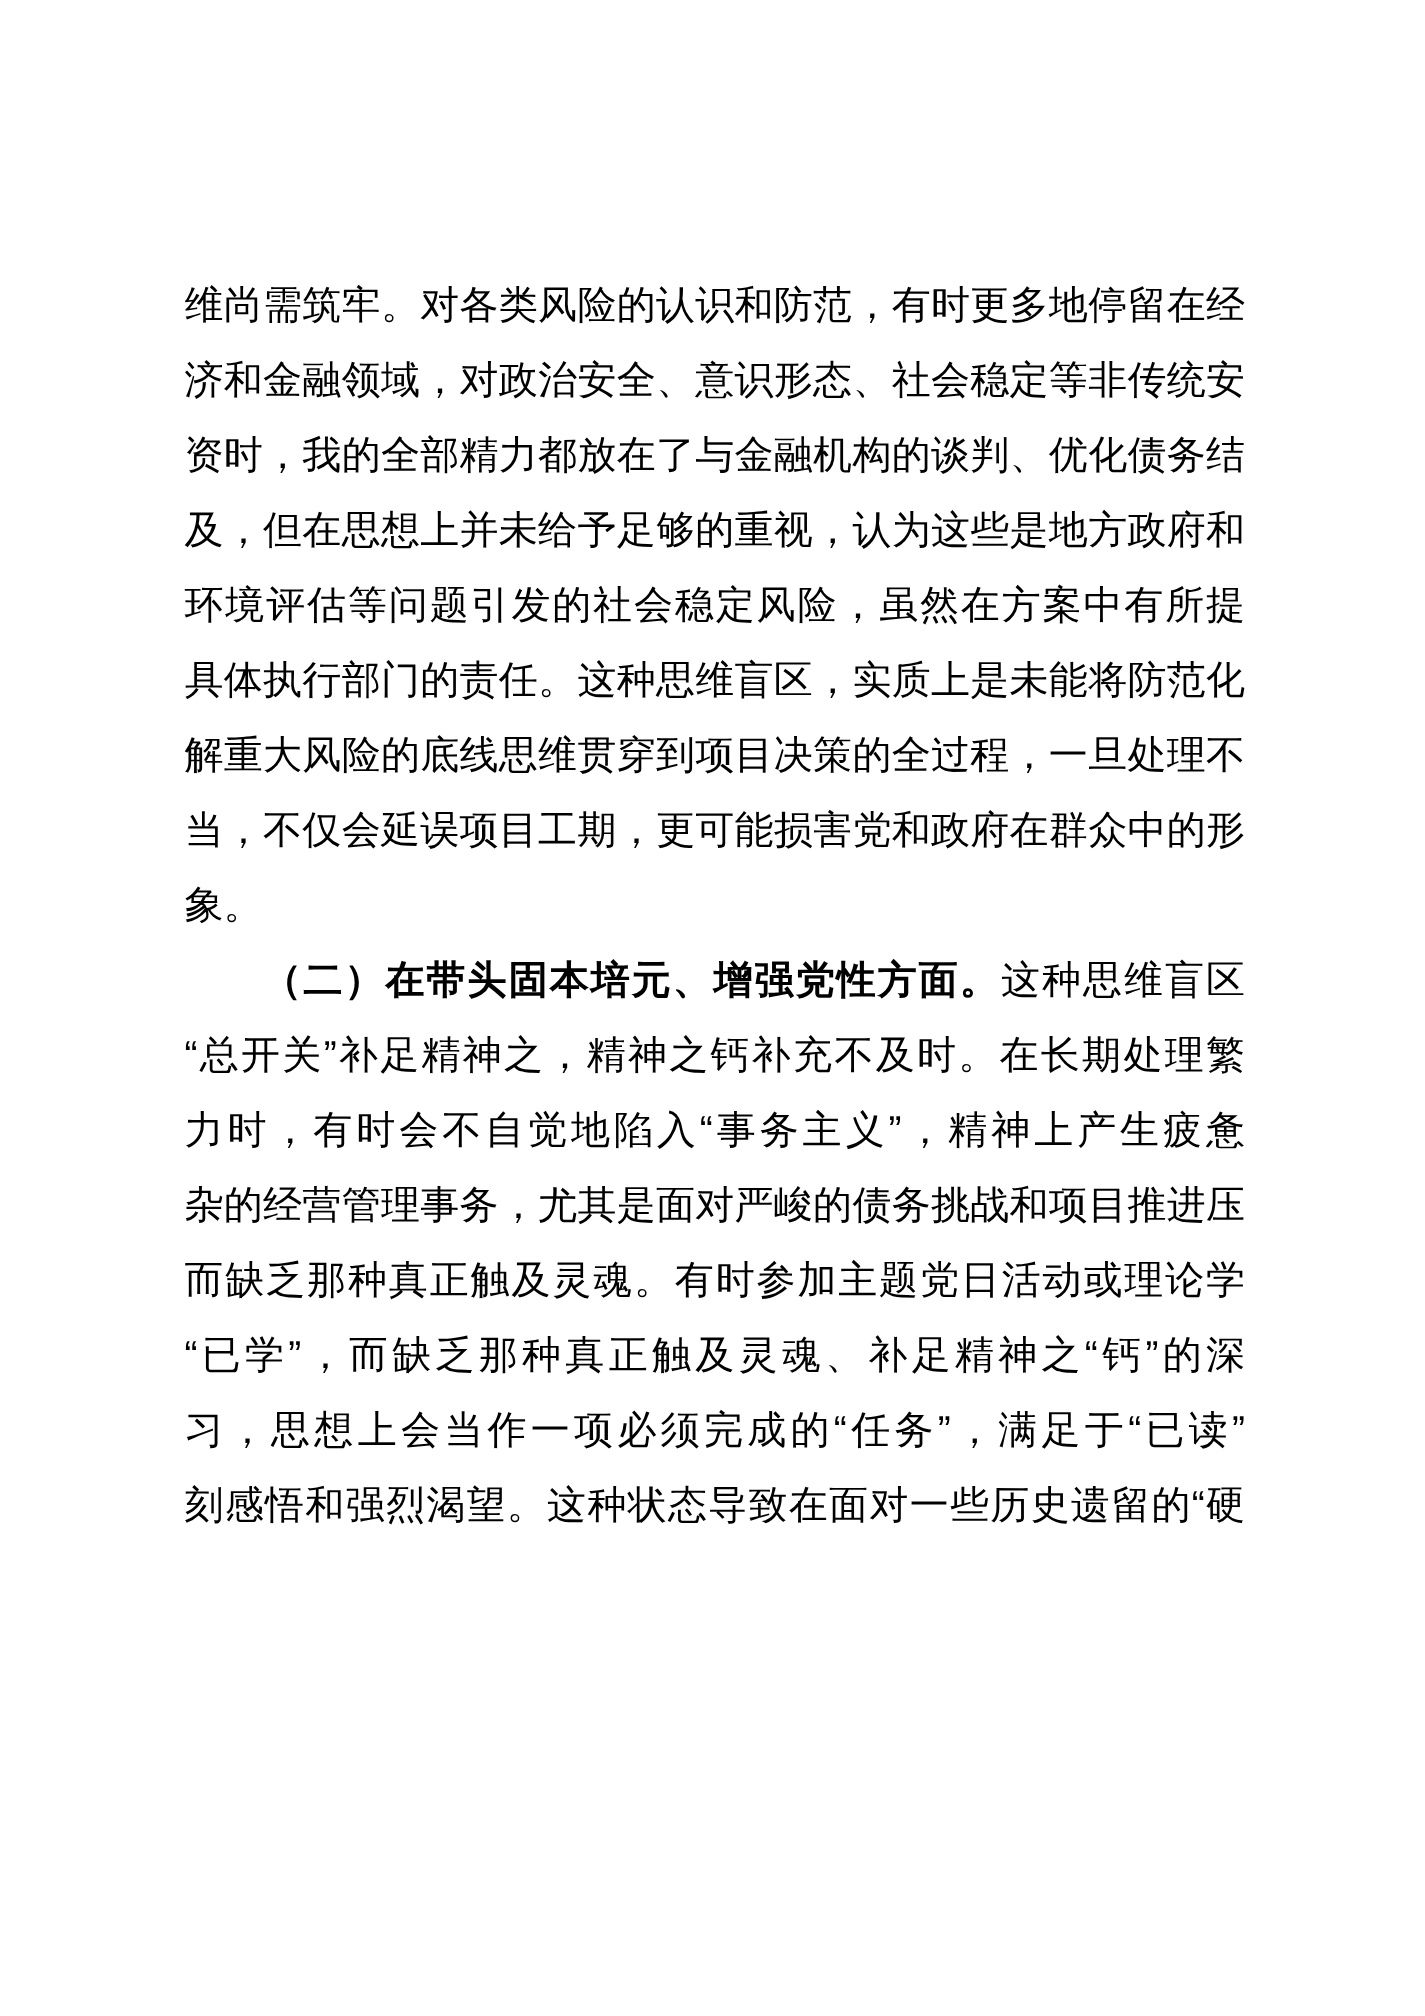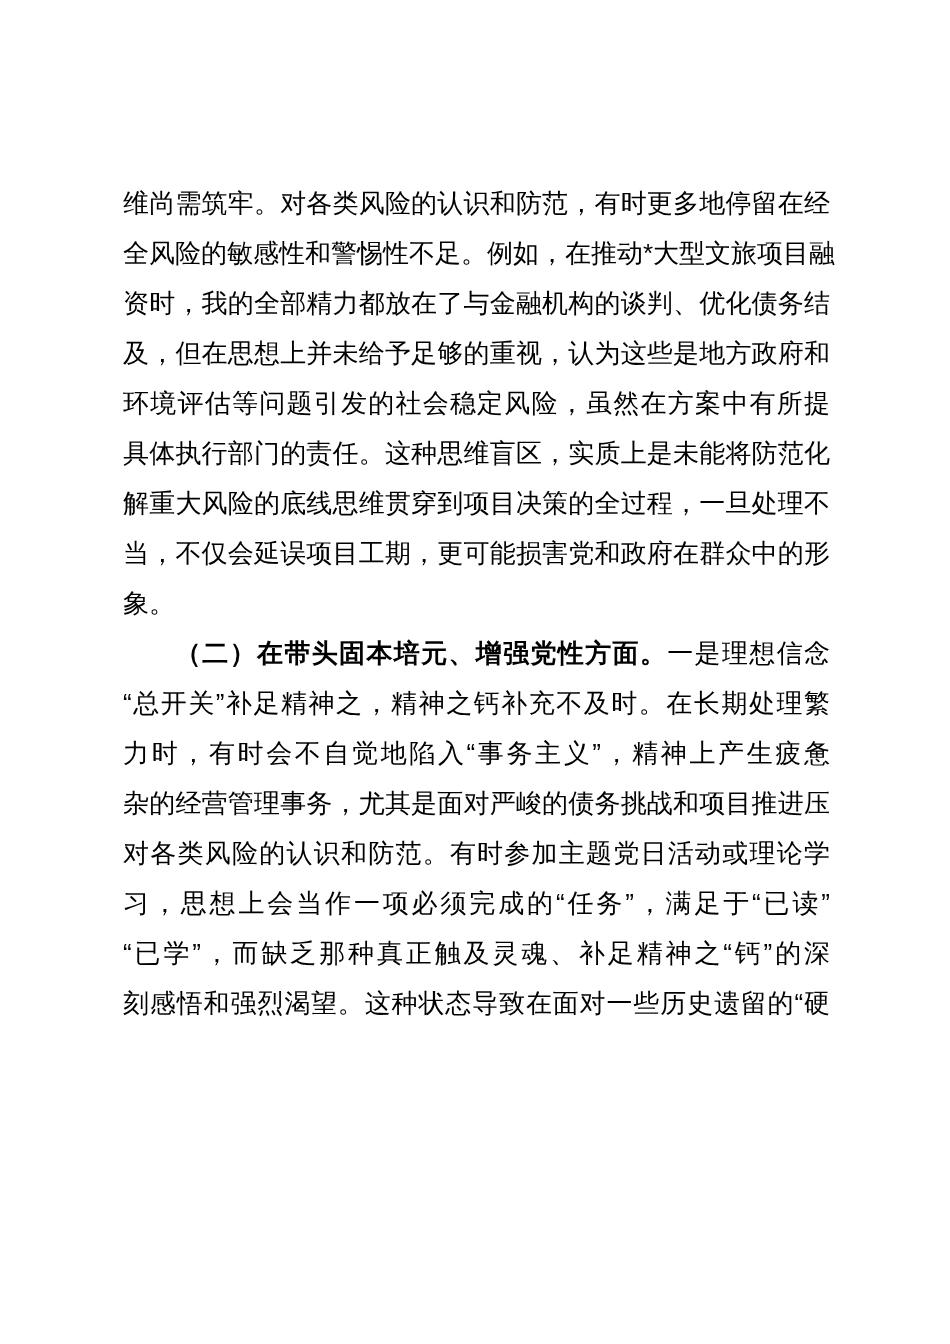--- a/index.html
+++ b/index.html
@@ -44,30 +44,30 @@
   .seg.bold {
     font-weight: 700;
   }
 </style>
 </head>
 <body>
 
 <div class="page" style="background: rgb(255, 255, 255); color: rgb(0, 0, 0);">
   <div class="text-block">
       <div class="line"><span class="seg">维尚需筑牢。对各类风险的认识和防范，有时更多地停留在经</span></div>
-      <div class="line"><span class="seg">全风险的敏感性和警惕性不足。例如，在推动*大型文旅项目融</span></div>
+      <div class="line"><span class="seg">济和金融领域，对政治安全、意识形态、社会稳定等非传统安</span></div>
       <div class="line"><span class="seg">资时，我的全部精力都放在了与金融机构的谈判、优化债务结</span></div>
       <div class="line"><span class="seg">及，但在思想上并未给予足够的重视，认为这些是地方政府和</span></div>
       <div class="line"><span class="seg">环境评估等问题引发的社会稳定风险，虽然在方案中有所提</span></div>
       <div class="line"><span class="seg">具体执行部门的责任。这种思维盲区，实质上是未能将防范化</span></div>
       <div class="line"><span class="seg">解重大风险的底线思维贯穿到项目决策的全过程，一旦处理不</span></div>
       <div class="line"><span class="seg">当，不仅会延误项目工期，更可能损害党和政府在群众中的形</span></div>
       <div class="line no-justify"><span class="seg">象。</span></div>
-      <div class="line indent"><span class="seg bold">（二）在带头固本培元、增强党性方面。</span><span class="seg">一是理想信念</span></div>
+      <div class="line indent"><span class="seg bold">（二）在带头固本培元、增强党性方面。</span><span class="seg">这种思维盲区</span></div>
       <div class="line"><span class="seg">“总开关”补足精神之，精神之钙补充不及时。在长期处理繁</span></div>
       <div class="line"><span class="seg">力时，有时会不自觉地陷入“事务主义”，精神上产生疲惫</span></div>
       <div class="line"><span class="seg">杂的经营管理事务，尤其是面对严峻的债务挑战和项目推进压</span></div>
-      <div class="line"><span class="seg">对各类风险的认识和防范。有时参加主题党日活动或理论学</span></div>
+      <div class="line"><span class="seg">而缺乏那种真正触及灵魂。有时参加主题党日活动或理论学</span></div>
+      <div class="line"><span class="seg">“已学”，而缺乏那种真正触及灵魂、补足精神之“钙”的深</span></div>
       <div class="line"><span class="seg">习，思想上会当作一项必须完成的“任务”，满足于“已读”</span></div>
-      <div class="line"><span class="seg">“已学”，而缺乏那种真正触及灵魂、补足精神之“钙”的深</span></div>
       <div class="line"><span class="seg">刻感悟和强烈渴望。这种状态导致在面对一些历史遗留的“硬</span></div>
     </div>
 </div>
 
 </body></html>

